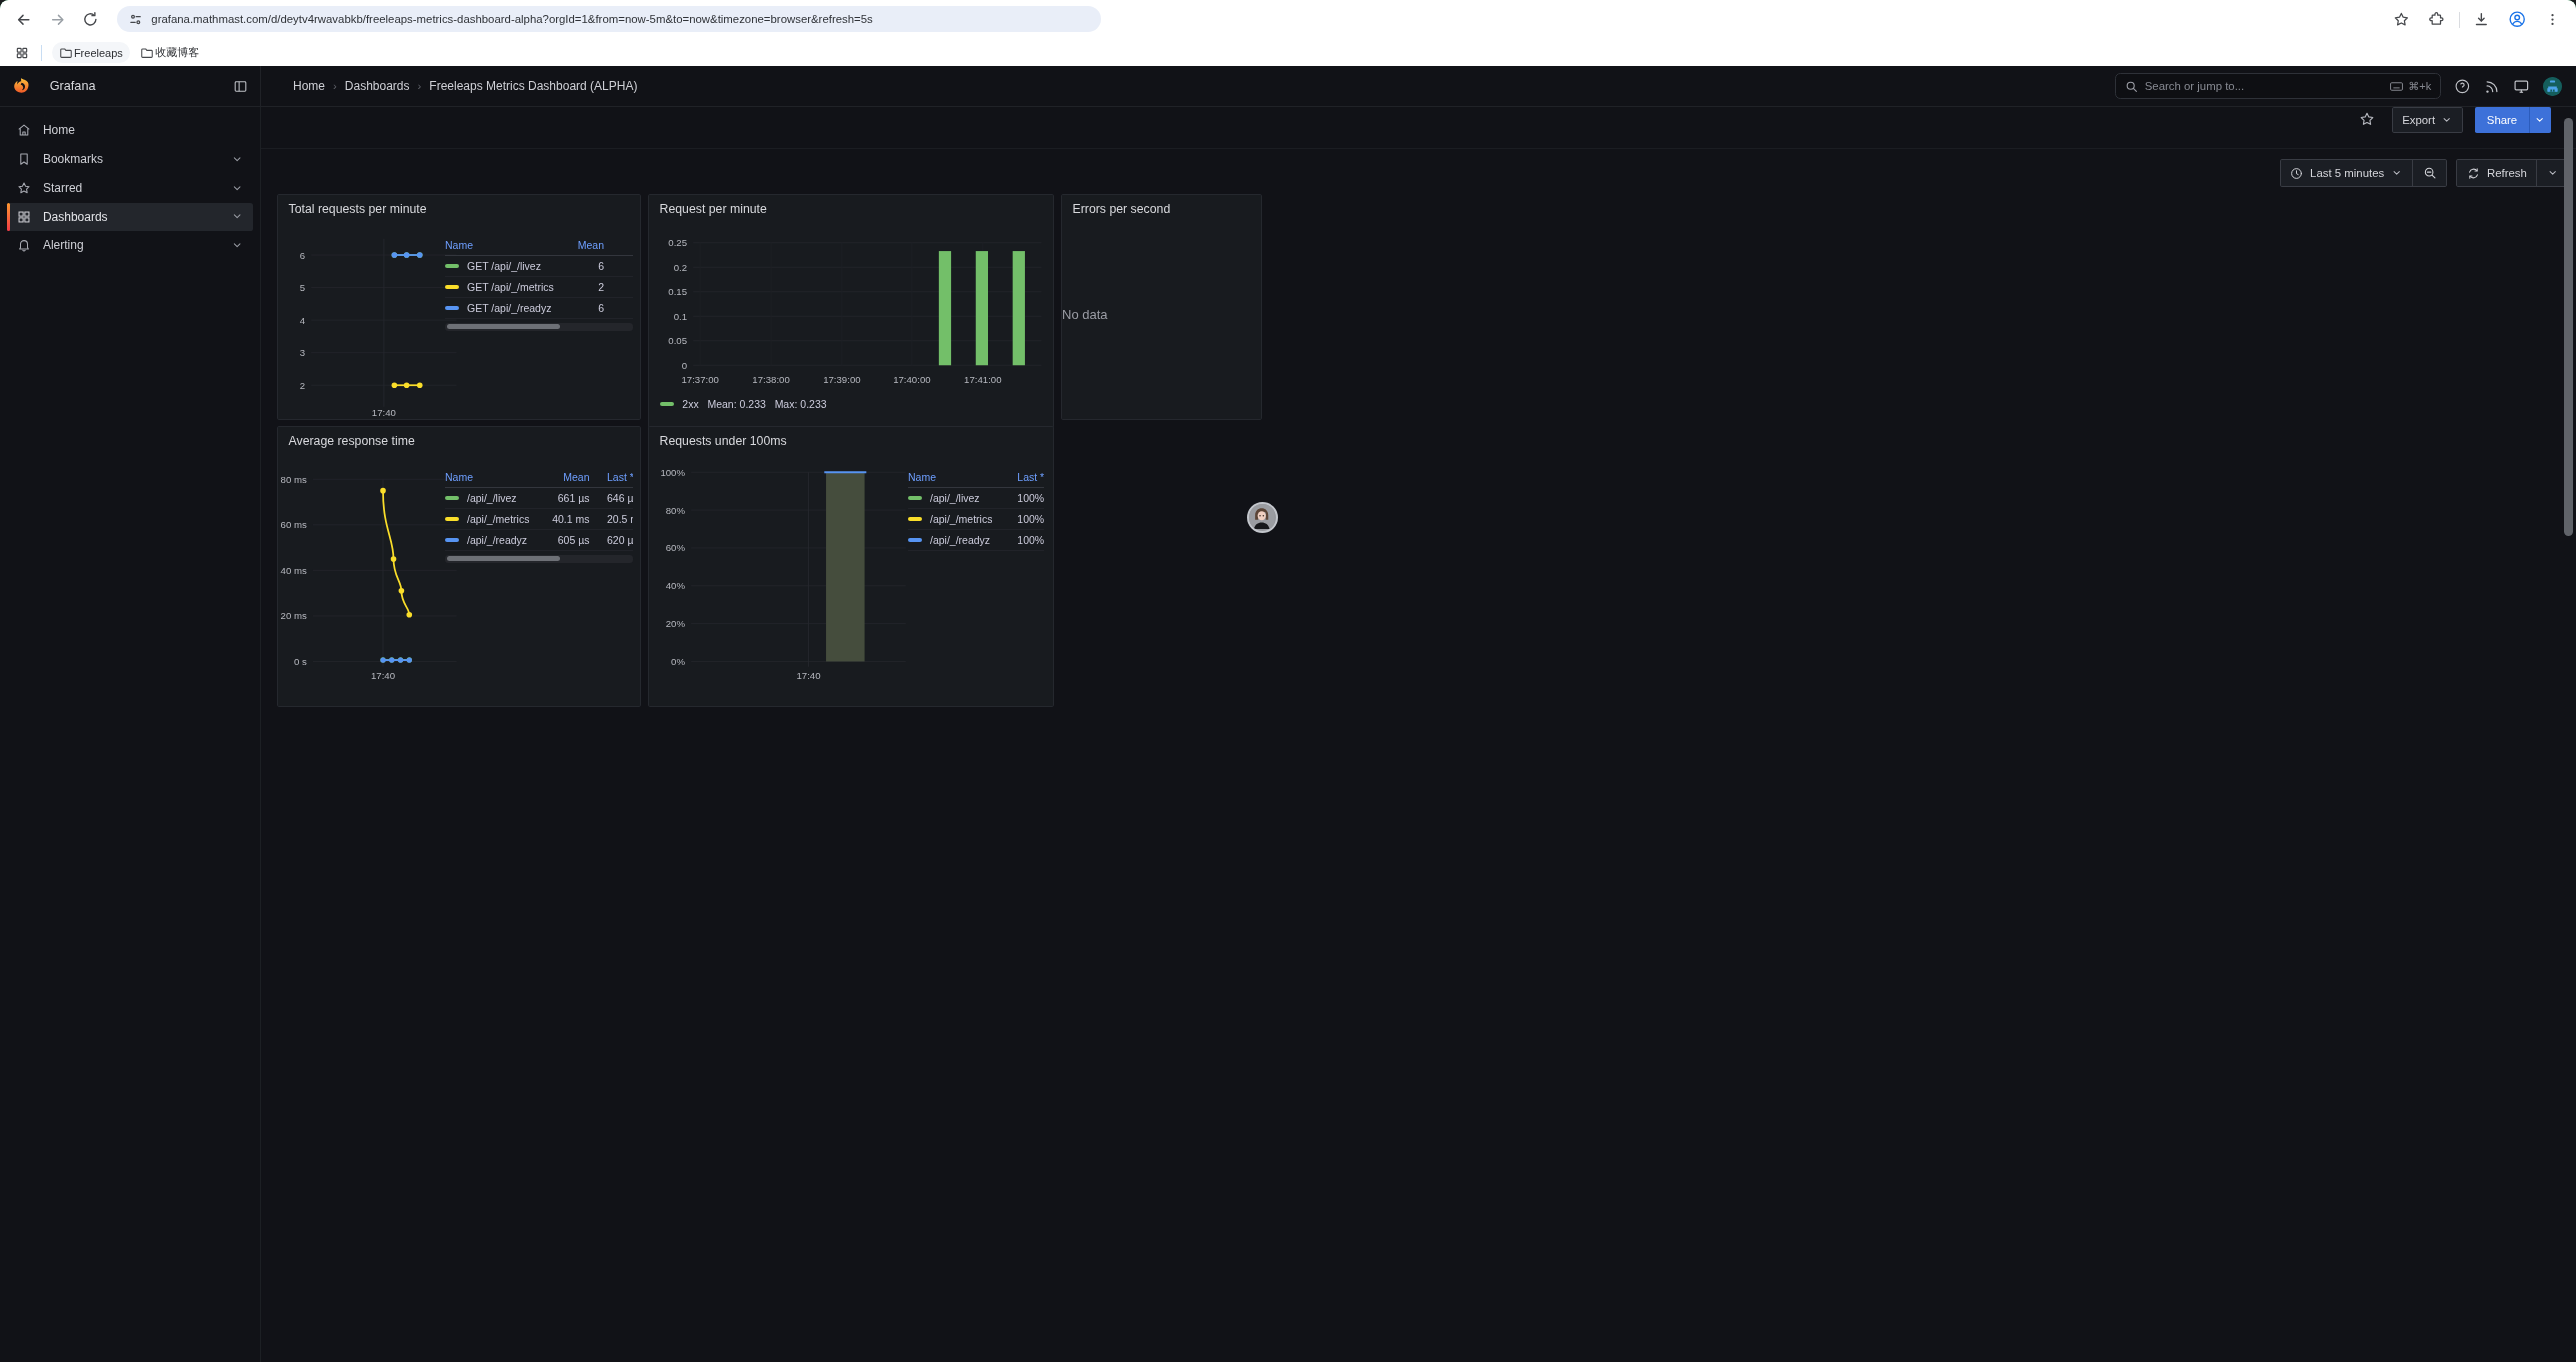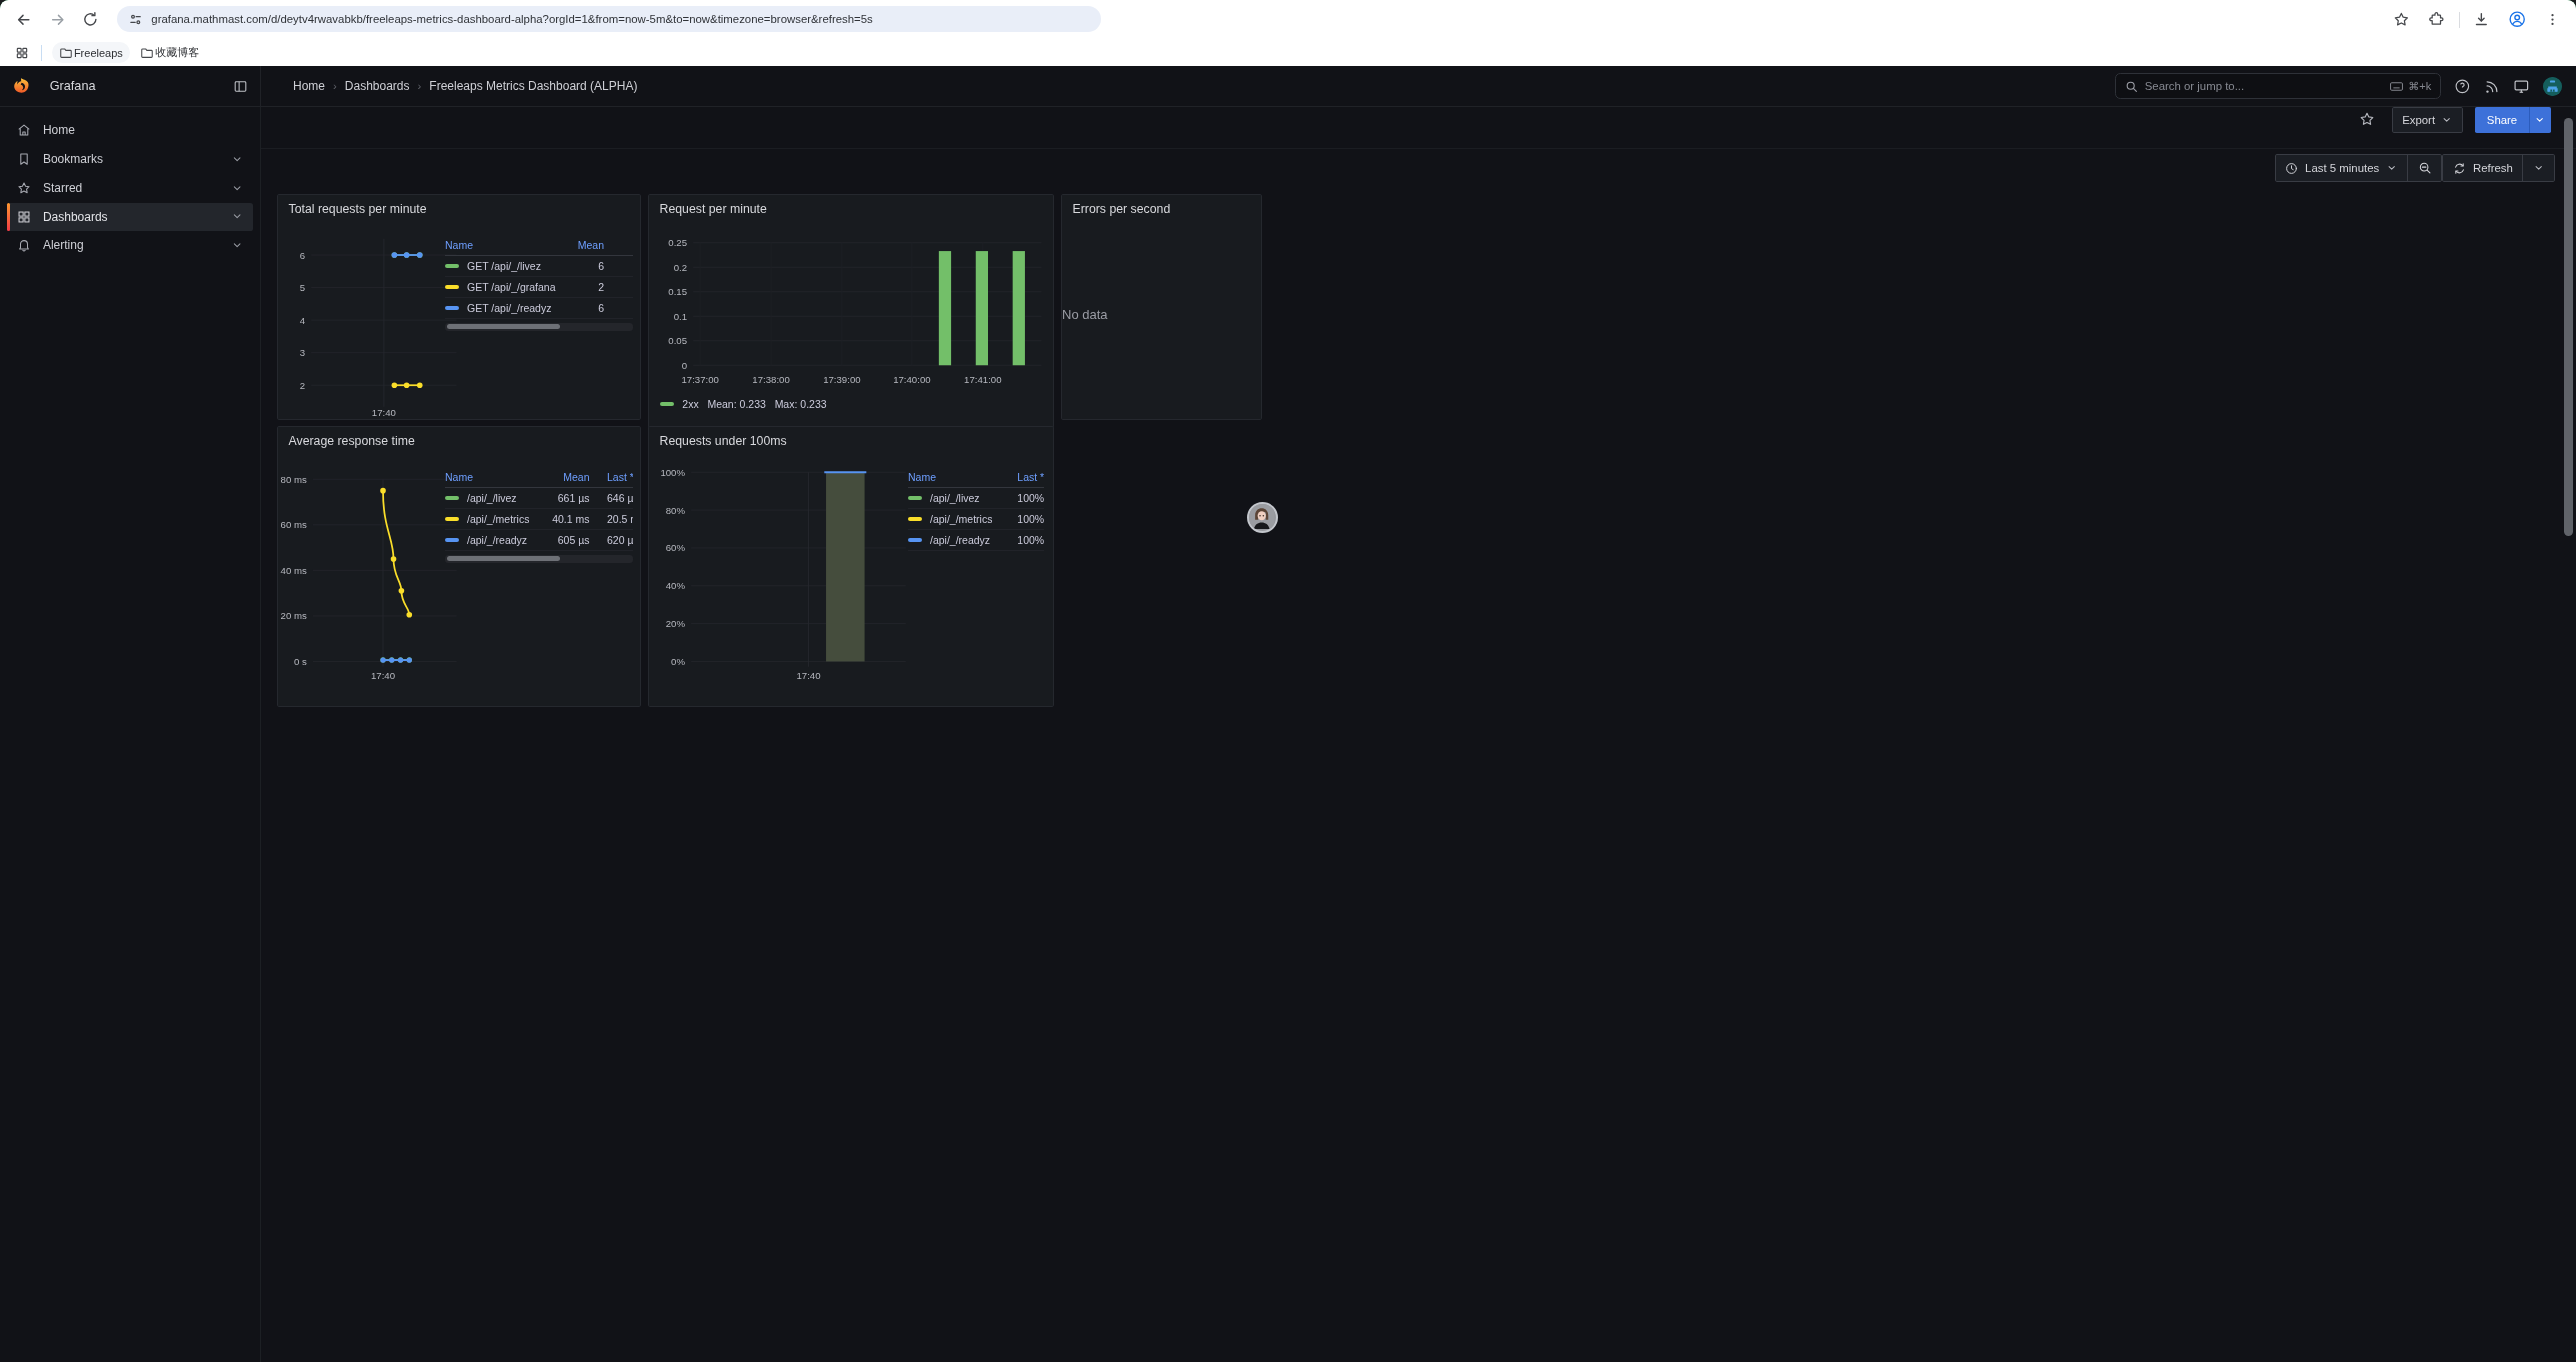--- a/index.html
+++ b/index.html
@@ -47,21 +47,21 @@
   .side-chevron{margin-left:auto;display:flex}
 
   
   .main{position:absolute;left:261px;top:41px;right:0;bottom:0;overflow:hidden}
   .dash-toolbar{height:42px;border-bottom:0.9px solid #1b1d22;display:flex;align-items:flex-start;justify-content:flex-end;gap:12.3px;padding-right:25.4px}
   .icon-btn{display:flex;align-items:center;justify-content:center;width:24.6px;height:24.6px;border-radius:2.6px}
   .btn{height:26px;display:flex;align-items:center;gap:6.1px;padding:0 9.6px;background:#1b1e24;border:0.9px solid #393c44;border-radius:1.8px;font-size:11.4px;color:#d5d6db;cursor:pointer}
   .share-group{display:flex;height:26px;border-radius:1.8px;overflow:hidden}
   .share-main{display:flex;align-items:center;padding:0 11.4px;background:#3d71d9;color:#ffffff;font-size:11.4px;font-weight:500;cursor:pointer}
   .share-caret{width:22px;display:flex;align-items:center;justify-content:center;background:#3d71d9;border-left:0.9px solid #2c5cbc;cursor:pointer}
-  .time-row{height:38px;display:flex;align-items:center;justify-content:flex-end;gap:0;padding-right:21px}
+  .time-row{height:38px;display:flex;align-items:flex-end;justify-content:flex-end;gap:9px;padding-right:7px}
   .seg-group{display:flex;height:28px;border:0.9px solid #393c44;border-radius:1.8px;background:#1b1e24;overflow:hidden}
   .seg{display:flex;align-items:center;gap:7px;padding:0 9.6px;font-size:11.4px;color:#d5d6db;cursor:pointer}
   .seg + .seg{border-left:0.9px solid #393c44}
 
   
   .panels{position:absolute;left:0;top:87px;right:0;bottom:0}
   .panel{position:absolute;background:#181b1f;border:0.9px solid #25282e;border-radius:1.8px}
   .panel-title{position:absolute;top:7px;left:10.5px;font-size:12.3px;font-weight:500;color:#d8d9dd;cursor:pointer;white-space:nowrap}
   #p1{left:16px;top:0;width:364px;height:226px}
   #p2{left:387px;top:0;width:406px;height:268px}
@@ -435,21 +435,21 @@
               <span class="lg-name">Name</span>
               <span class="lg-val">Mean</span>
             </div>
             <div class="lg-row">
               <span class="pill" style="background: rgb(115, 191, 105);"></span>
               <span class="lg-name">GET /api/_/livez</span>
               <span class="lg-val">6</span>
             </div>
             <div class="lg-row">
               <span class="pill" style="background: rgb(250, 222, 42);"></span>
-              <span class="lg-name">GET /api/_/grafana</span>
+              <span class="lg-name">GET /api/_/metrics</span>
               <span class="lg-val">2</span>
             </div>
             <div class="lg-row">
               <span class="pill" style="background: rgb(87, 148, 242);"></span>
               <span class="lg-name">GET /api/_/readyz</span>
               <span class="lg-val">6</span>
             </div>
             <div class="lg-scroll">
                 <div class="lg-thumb"></div>
               </div>

